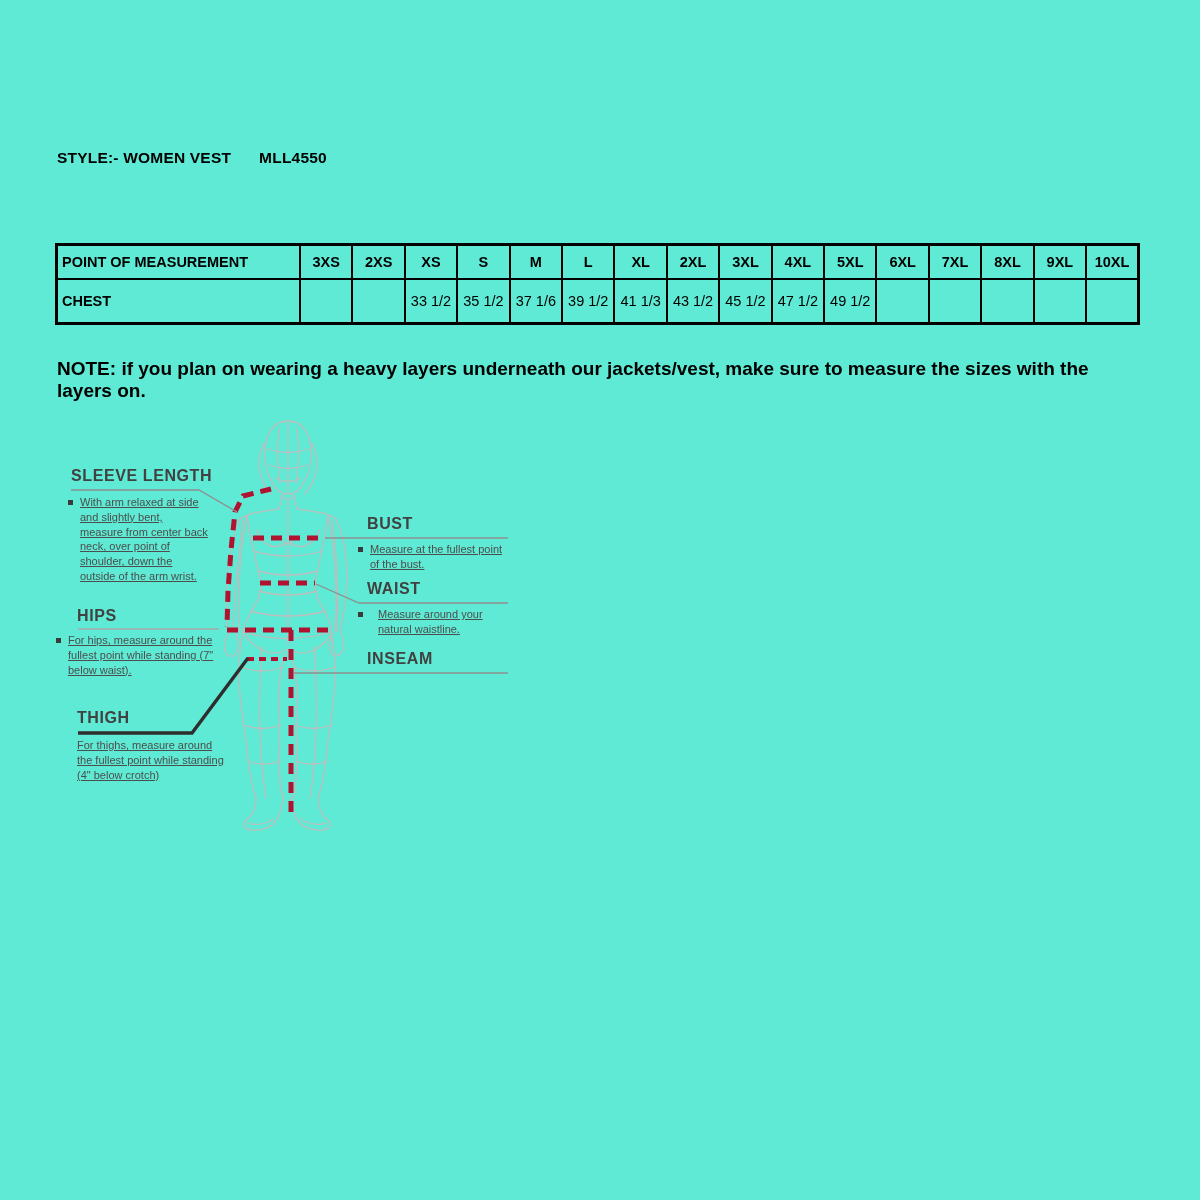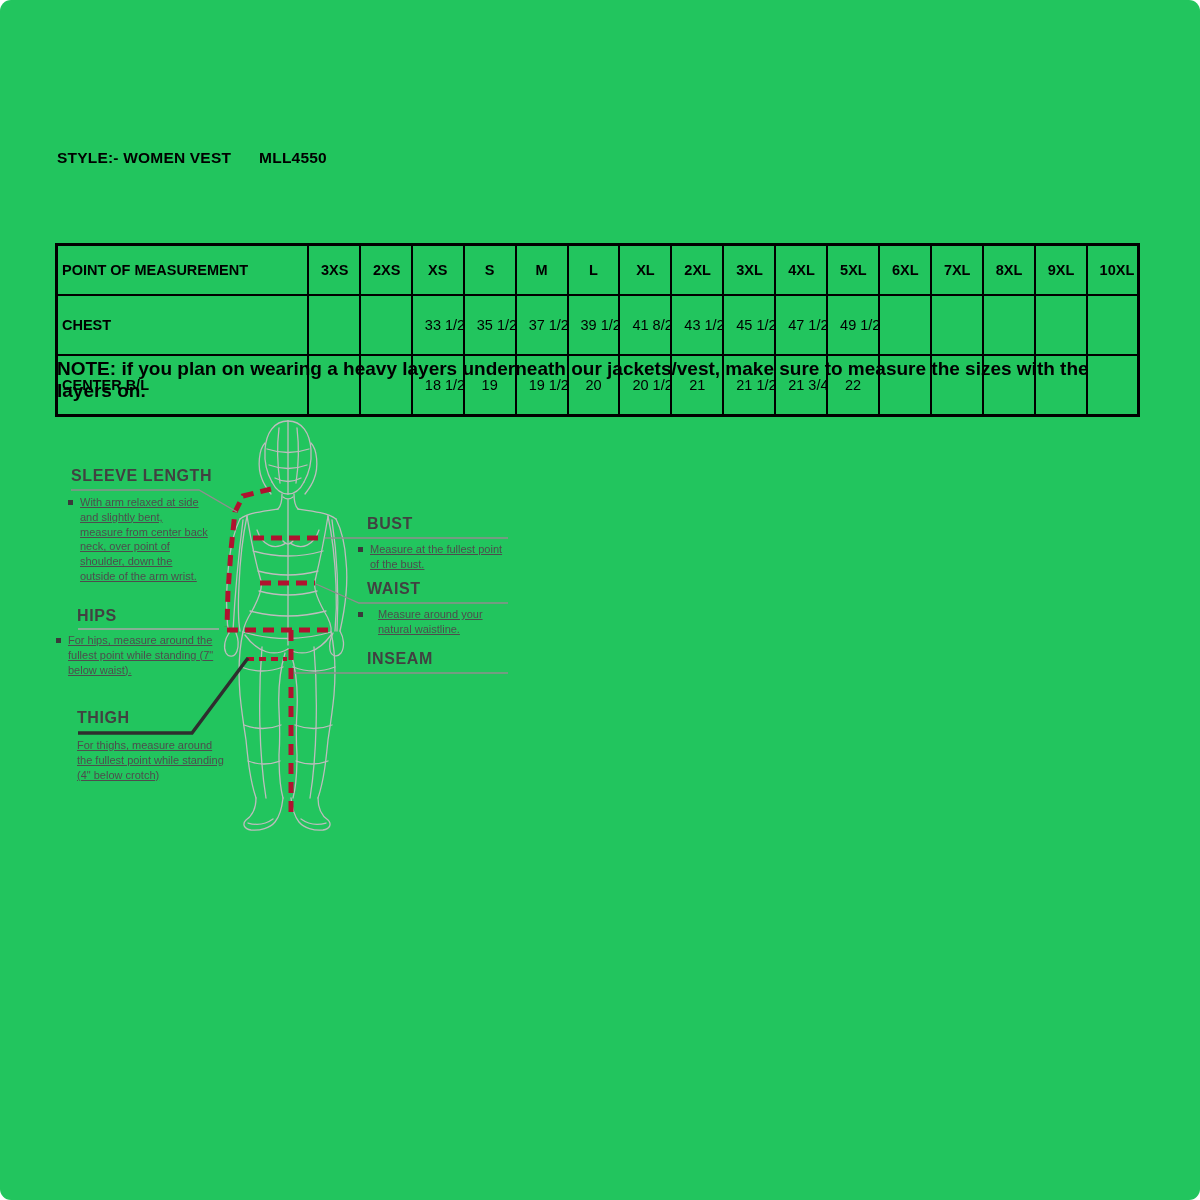--- a/index.html
+++ b/index.html
@@ -1,27 +1,27 @@
 <!DOCTYPE html>
 <html><head>
 <meta charset="utf-8">
 <style>
   html,body{margin:0;padding:0;background:#fff;}
-  .page{position:relative;width:1200px;height:1200px;background:#22c55e;overflow:hidden;
-        font-family:"Liberation Sans",sans-serif;color:#000;border-radius:11px;}
+  .page{position:relative;width:1200px;height:1200px;background:#5eead4;overflow:hidden;
+        font-family:"Liberation Sans",sans-serif;color:#000;}
 
   
   .title{position:absolute;left:57px;top:149px;font-size:15.5px;font-weight:bold;letter-spacing:.2px;}
   .title .code{margin-left:28px;}
 
   
   .size-table{position:absolute;left:55px;top:243px;width:1085px;border-collapse:collapse;
               table-layout:fixed;border:3px solid #000;}
   .size-table th,.size-table td{border:2px solid #000;text-align:center;vertical-align:middle;
-              font-size:14.5px;padding:12px;overflow:hidden;white-space:nowrap;}
+              font-size:14.5px;padding:4px;overflow:hidden;white-space:nowrap;}
   .size-table th{font-weight:bold;height:24px;}
   .size-table td{height:34px;font-weight:normal;}
   .size-table th:first-child{width:233px;}
   .size-table th:first-child, .size-table td.lbl{text-align:left;padding-left:4px;font-weight:bold;}
 
   
   .note{position:absolute;left:57px;top:358px;width:1080px;font-size:19px;font-weight:bold;}
 
   
   .guide{position:absolute;left:0;top:395px;width:560px;height:470px;}
@@ -73,46 +73,27 @@
           <th>10XL</th>
         </tr>
     </thead>
     <tbody>
         <tr>
           <td class="lbl">CHEST</td>
           <td></td>
           <td></td>
           <td>33 1/2</td>
           <td>35 1/2</td>
-          <td>37 1/2</td>
+          <td>37 1/6</td>
           <td>39 1/2</td>
-          <td>41 8/2</td>
+          <td>41 1/3</td>
           <td>43 1/2</td>
           <td>45 1/2</td>
           <td>47 1/2</td>
           <td>49 1/2</td>
-          <td></td>
-          <td></td>
-          <td></td>
-          <td></td>
-          <td></td>
-        </tr>
-        <tr>
-          <td class="lbl">CENTER B/L</td>
-          <td></td>
-          <td></td>
-          <td>18 1/2</td>
-          <td>19</td>
-          <td>19 1/2</td>
-          <td>20</td>
-          <td>20 1/2</td>
-          <td>21</td>
-          <td>21 1/2</td>
-          <td>21 3/4</td>
-          <td>22</td>
           <td></td>
           <td></td>
           <td></td>
           <td></td>
           <td></td>
         </tr>
       </tbody>
   </table>
 
   <div class="note">NOTE: if you plan on wearing a heavy layers underneath our jackets/vest, make sure to measure the sizes with the layers on.</div>

